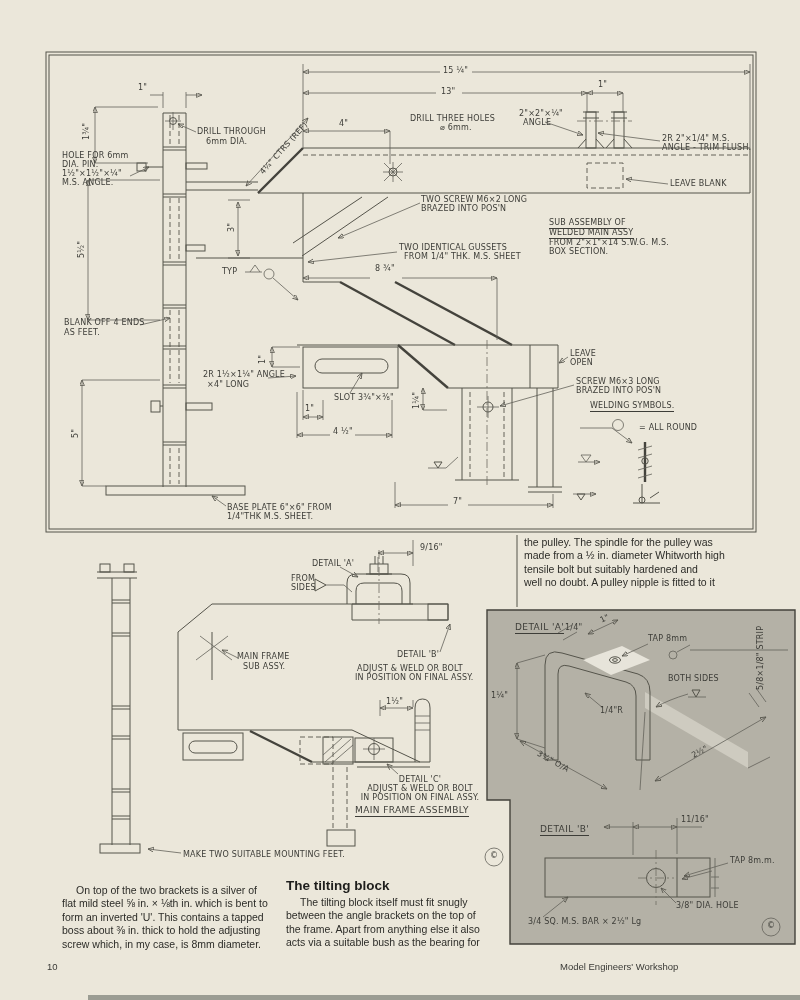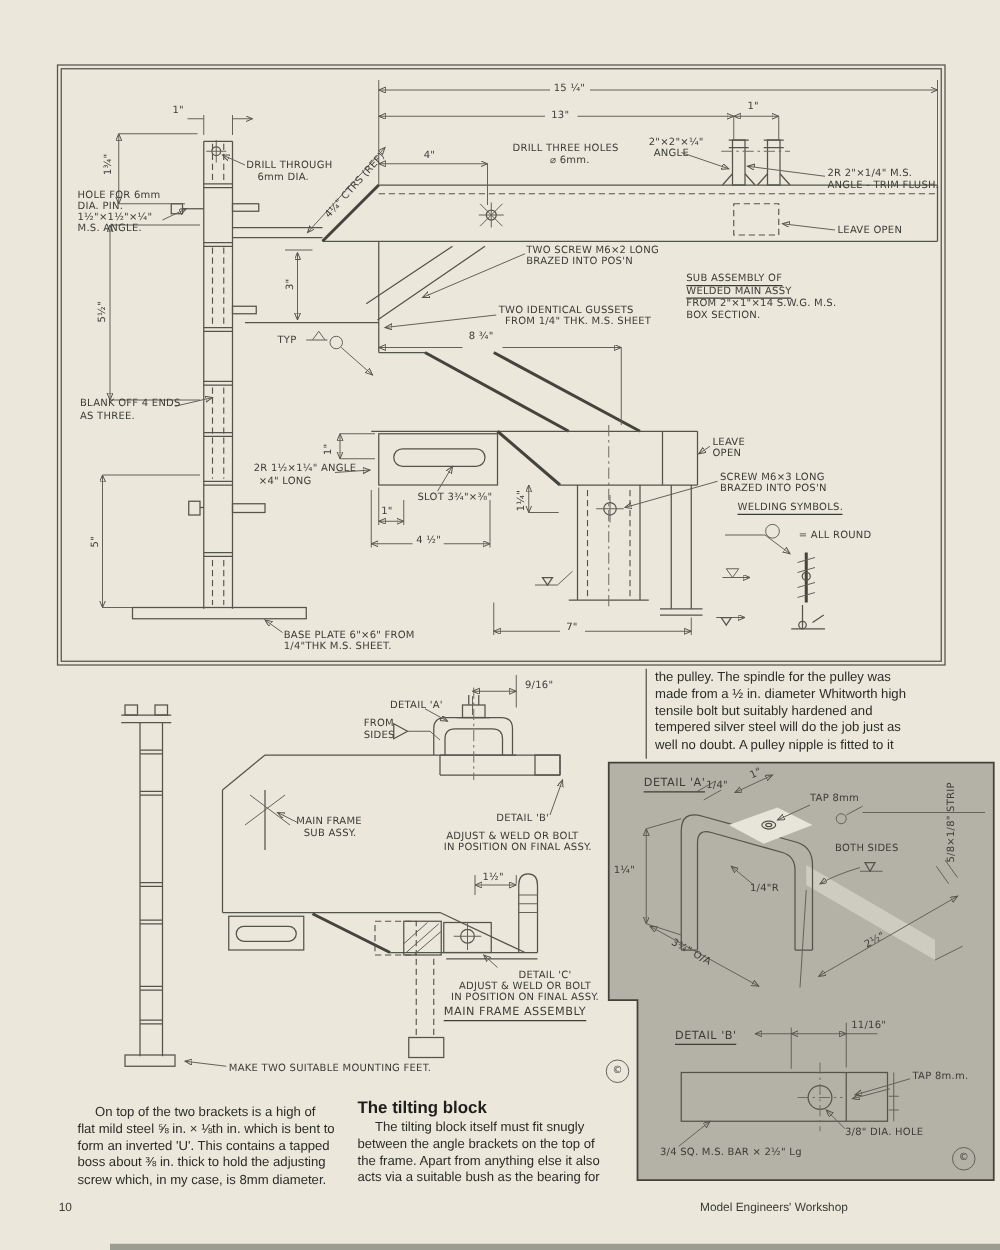--- a/index.html
+++ b/index.html
@@ -289,35 +289,35 @@
 <div class="lbl" style="left:206px;top:137px">6mm DIA.</div>
 <div class="lbl" style="left:62px;top:151px">HOLE  FOR  6mm</div>
 <div class="lbl" style="left:62px;top:160px">DIA. PIN.</div>
 <div class="lbl" style="left:62px;top:169px">1½"×1½"×¼"</div>
 <div class="lbl" style="left:62px;top:178px">M.S. ANGLE.</div>
 <div class="lbl" style="left:258px;top:170px;transform:rotate(-48deg);transform-origin:left top">4¼" CTRS (REF)</div>
 <div class="lbl r90" style="left:227px;top:232px">3"</div>
 <div class="lbl r90" style="left:77px;top:258px">5½"</div>
 <div class="lbl r90" style="left:71px;top:438px">5"</div>
 <div class="lbl" style="left:64px;top:318px">BLANK OFF  4 ENDS</div>
-<div class="lbl" style="left:64px;top:328px">AS  THREE.</div>
+<div class="lbl" style="left:64px;top:328px">AS  FEET.</div>
 <div class="lbl" style="left:227px;top:503px">BASE PLATE  6"×6" FROM</div>
 <div class="lbl" style="left:227px;top:512px">1/4"THK  M.S. SHEET.</div>
 
 <div class="lbl" style="left:443px;top:66px">15 ¼"</div>
 <div class="lbl" style="left:441px;top:87px">13"</div>
 <div class="lbl" style="left:339px;top:119px">4"</div>
 <div class="lbl" style="left:410px;top:114px">DRILL THREE HOLES</div>
 <div class="lbl" style="left:440px;top:123px">⌀ 6mm.</div>
 <div class="lbl" style="left:519px;top:109px">2"×2"×¼"</div>
 <div class="lbl" style="left:523px;top:118px">ANGLE</div>
 <div class="lbl" style="left:598px;top:80px">1"</div>
 <div class="lbl" style="left:662px;top:134px">2R 2"×1/4" M.S.</div>
 <div class="lbl" style="left:662px;top:143px">ANGLE - TRIM FLUSH.</div>
-<div class="lbl" style="left:670px;top:179px">LEAVE OPEN</div>
+<div class="lbl" style="left:670px;top:179px">LEAVE BLANK</div>
 <div class="lbl" style="left:421px;top:195px">TWO SCREW  M6×2 LONG</div>
 <div class="lbl" style="left:421px;top:204px">BRAZED INTO POS'N</div>
 <div class="lbl und" style="left:549px;top:218px">SUB ASSEMBLY  OF</div>
 <div class="lbl und" style="left:549px;top:228px">WELDED  MAIN  ASSY</div>
 <div class="lbl" style="left:549px;top:238px">FROM  2"×1"×14 S.W.G.  M.S.</div>
 <div class="lbl" style="left:549px;top:247px">BOX SECTION.</div>
 <div class="lbl" style="left:399px;top:243px">TWO IDENTICAL GUSSETS</div>
 <div class="lbl" style="left:404px;top:252px">FROM  1/4" THK. M.S. SHEET</div>
 <div class="lbl" style="left:375px;top:264px">8 ¾"</div>
 <div class="lbl" style="left:222px;top:267px">TYP</div>
@@ -339,21 +339,21 @@
 <div class="lbl" style="left:312px;top:559px">DETAIL 'A'</div>
 <div class="lbl" style="left:420px;top:543px">9/16"</div>
 <div class="lbl" style="left:291px;top:574px">FROM</div>
 <div class="lbl" style="left:291px;top:583px">SIDES</div>
 <div class="lbl" style="left:237px;top:652px">MAIN FRAME</div>
 <div class="lbl" style="left:243px;top:662px">SUB ASSY.</div>
 <div class="lbl" style="left:397px;top:650px">DETAIL 'B'</div>
 <div class="lbl" style="left:357px;top:664px">ADJUST &amp; WELD  OR BOLT</div>
 <div class="lbl" style="left:355px;top:673px">IN POSITION ON FINAL ASSY.</div>
 <div class="lbl" style="left:386px;top:697px">1½"</div>
-<div class="lbl ctrTxt" style="left:436px;top:775px">DETAIL 'C'</div>
+<div class="lbl ctrTxt" style="left:420px;top:775px">DETAIL 'C'</div>
 <div class="lbl ctrTxt" style="left:420px;top:784px">ADJUST &amp; WELD OR  BOLT</div>
 <div class="lbl ctrTxt" style="left:420px;top:793px">IN POSITION ON FINAL ASSY.</div>
 <div class="lbl b9 und" style="left:355px;top:805px">MAIN FRAME ASSEMBLY</div>
 <div class="lbl" style="left:183px;top:850px">MAKE TWO SUITABLE  MOUNTING FEET.</div>
 <div class="lbl" style="left:490px;top:851px">©</div>
 
 <div class="lbl b9 und" style="left:515px;top:622px">DETAIL 'A'</div>
 <div class="lbl" style="left:565px;top:623px">1/4"</div>
 <div class="lbl" style="left:600px;top:614px;transform:rotate(-25deg)">1"</div>
 <div class="lbl" style="left:648px;top:634px">TAP 8mm</div>
@@ -368,26 +368,25 @@
 <div class="lbl" style="left:681px;top:815px">11/16"</div>
 <div class="lbl" style="left:730px;top:856px">TAP 8m.m.</div>
 <div class="lbl" style="left:676px;top:901px">3/8" DIA. HOLE</div>
 <div class="lbl" style="left:528px;top:917px">3/4 SQ. M.S. BAR × 2½" Lg</div>
 <div class="lbl" style="left:767px;top:921px">©</div>
 
 <div class="para" style="left:524px;top:536px;width:266px">
   <div>the pulley. The spindle for the pulley was</div>
   <div>made from a ½ in. diameter Whitworth high</div>
   <div>tensile bolt but suitably hardened and</div>
-  <div>tempered silver steel will do the job just as</div>
   <div>well no doubt. A pulley nipple is fitted to it</div>
 </div>
 
 <div class="para" style="left:62px;top:884px;width:226px">
-  <div class="ind">On top of the two brackets is a high of</div>
+  <div class="ind">On top of the two brackets is a silver of</div>
   <div>flat mild steel ⅝ in. × ⅛th in. which is bent to</div>
   <div>form an inverted 'U'. This contains a tapped</div>
   <div>boss about ⅜ in. thick to hold the adjusting</div>
   <div>screw which, in my case, is 8mm diameter.</div>
 </div>
 
 <div class="head" style="left:286px;top:878px">The tilting block</div>
 <div class="para" style="left:286px;top:896px;width:226px">
   <div class="ind">The tilting block itself must fit snugly</div>
   <div>between the angle brackets on the top of</div>

